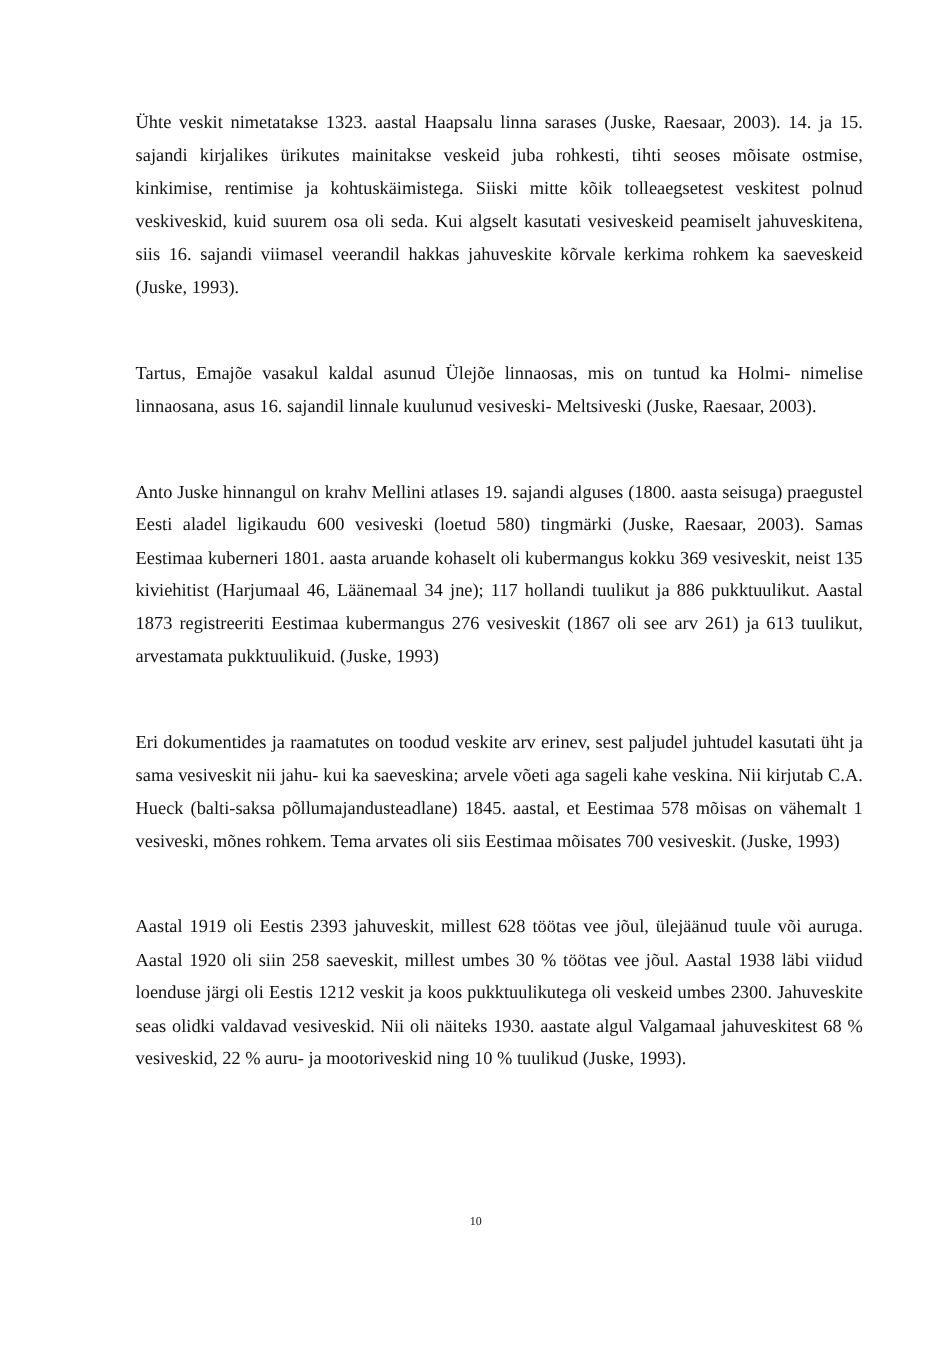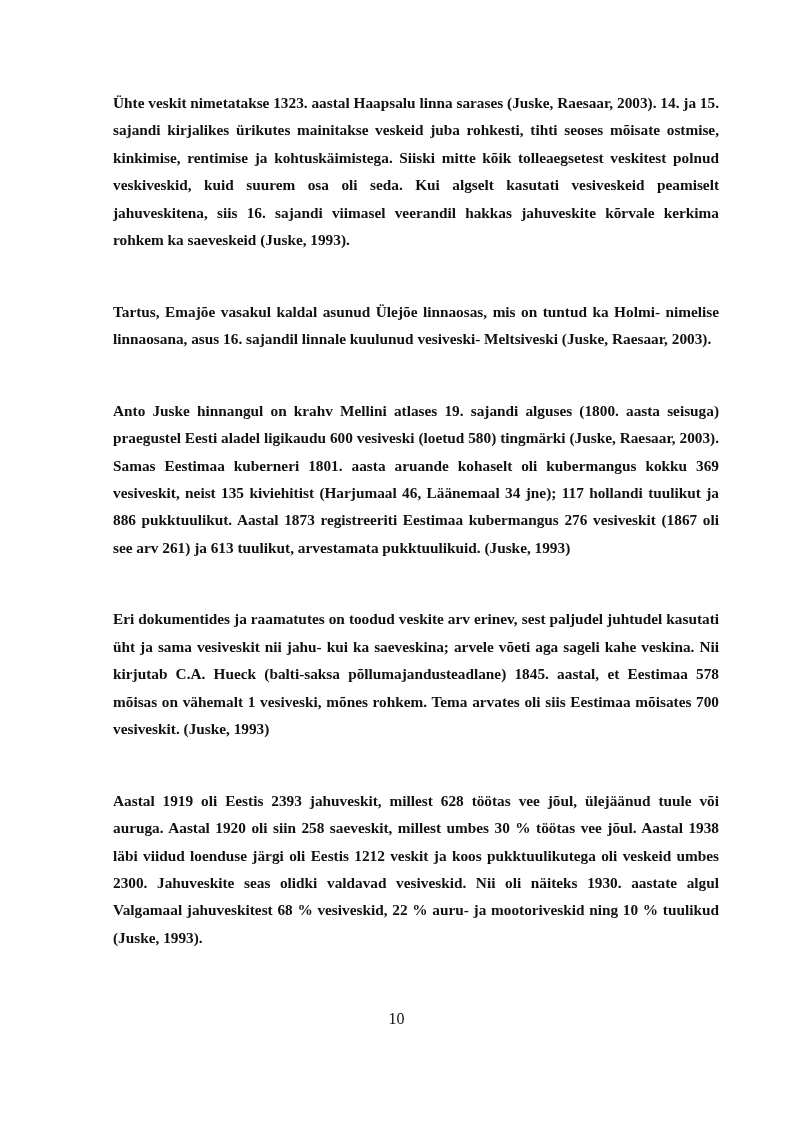--- a/index.html
+++ b/index.html
@@ -28,32 +28,31 @@
       top: 89px;
       width: 606px;
     }
     .para {
       margin: 0;
       font-size: 15.3px;
       line-height: 27.45px;
       text-align: justify;
       text-align-last: left;
       hyphens: none;
-      font-weight: bold;
     }
     .para + .para {
       margin-top: 44px;
     }
     .page-number {
       position: absolute;
       left: 0;
       width: 793px;
       top: 1009px;
       text-align: center;
-      font-size: 16px;
+      font-size: 10px;
       line-height: 20px;
     }
   </style>
 </head>
 <body>
 
 <div class="page">
   <div class="body-text">
     <p class="para">Ühte veskit nimetatakse 1323. aastal Haapsalu linna sarases (Juske, Raesaar, 2003). 14. ja 15. sajandi kirjalikes ürikutes mainitakse veskeid juba rohkesti, tihti seoses mõisate ostmise, kinkimise, rentimise ja kohtuskäimistega. Siiski mitte kõik tolleaegsetest veskitest polnud veskiveskid, kuid suurem osa oli seda. Kui algselt kasutati vesiveskeid peamiselt jahuveskitena, siis 16. sajandi viimasel veerandil hakkas jahuveskite kõrvale kerkima rohkem ka saeveskeid (Juske, 1993).</p>
     <p class="para">Tartus, Emajõe vasakul kaldal asunud Ülejõe linnaosas, mis on tuntud ka Holmi- nimelise linnaosana, asus 16. sajandil linnale kuulunud vesiveski- Meltsiveski (Juske, Raesaar, 2003).</p>

